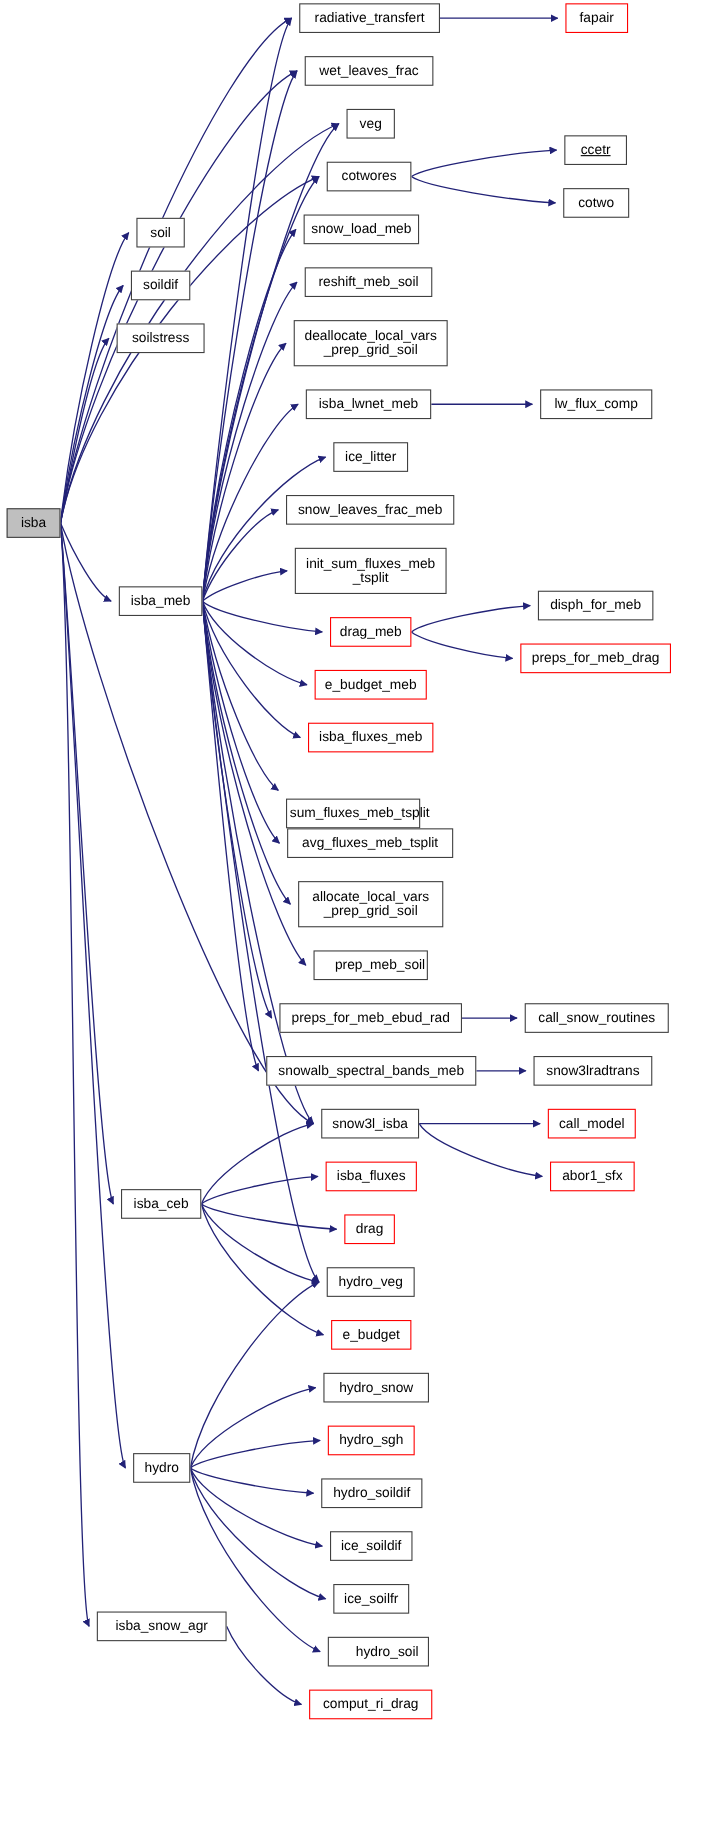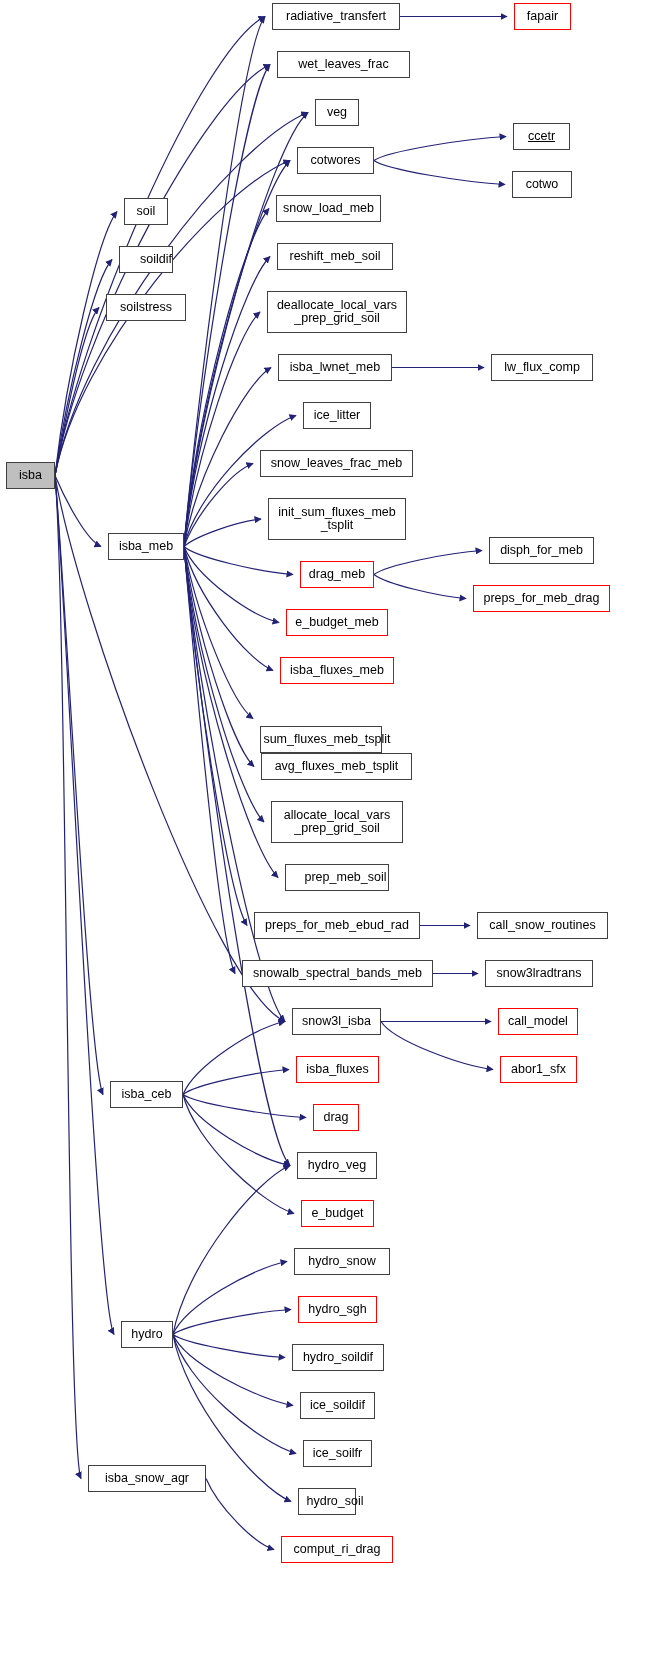--- a/index.html
+++ b/index.html
@@ -79,28 +79,28 @@
         <path d="M 374 574.5 C 386 584.004, 438.4 596.388, 466 598.5" fill="none" stroke="#222277" stroke-width="1.2" marker-end="url(#arrow)"></path>
         <path d="M 420 925.5 C 437.5 925.5, 452.5 925.5, 470 925.5" fill="none" stroke="#222277" stroke-width="1.2" marker-end="url(#arrow)"></path>
         <path d="M 433 973.5 C 448.75 973.5, 462.25 973.5, 478 973.5" fill="none" stroke="#222277" stroke-width="1.2" marker-end="url(#arrow)"></path>
         <path d="M 381 1021.5 C 419.5 1021.5, 452.5 1021.5, 491 1021.5" fill="none" stroke="#222277" stroke-width="1.2" marker-end="url(#arrow)"></path>
         <path d="M 381 1021.5 C 393 1040.508, 459.4 1065.276, 493 1069.5" fill="none" stroke="#222277" stroke-width="1.2" marker-end="url(#arrow)"></path>
       </g>
   </svg>
   <div id="node-layer">
       <div class="node root" style="left: 6px; top: 462px; width: 49px; height: 27px;"><span>isba</span></div>
       <div class="node" style="left: 124px; top: 198px; width: 44px; height: 27px;"><span>soil</span></div>
-      <div class="node" style="left: 119px; top: 246px; width: 54px; height: 27px; justify-content: flex-end;"><span>soildif</span></div>
+      <div class="node" style="left: 119px; top: 246px; width: 54px; height: 27px;"><span>soildif</span></div>
       <div class="node" style="left: 106px; top: 294px; width: 80px; height: 27px;"><span>soilstress</span></div>
       <div class="node" style="left: 108px; top: 533px; width: 76px; height: 27px;"><span>isba_meb</span></div>
       <div class="node" style="left: 110px; top: 1081px; width: 73px; height: 27px;"><span>isba_ceb</span></div>
       <div class="node" style="left: 121px; top: 1321px; width: 52px; height: 27px;"><span>hydro</span></div>
       <div class="node" style="left: 88px; top: 1465px; width: 118px; height: 27px;"><span>isba_snow_agr</span></div>
       <div class="node" style="left: 272px; top: 3px; width: 128px; height: 27px;"><span>radiative_transfert</span></div>
-      <div class="node" style="left: 277px; top: 51px; width: 133px; height: 27px;"><span>wet_leaves_frac</span></div>
+      <div class="node" style="left: 277px; top: 51px; width: 117px; height: 27px;"><span>wet_leaves_frac</span></div>
       <div class="node" style="left: 315px; top: 99px; width: 44px; height: 27px;"><span>veg</span></div>
       <div class="node" style="left: 297px; top: 147px; width: 77px; height: 27px;"><span>cotwores</span></div>
       <div class="node" style="left: 276px; top: 195px; width: 105px; height: 27px;"><span>snow_load_meb</span></div>
       <div class="node" style="left: 277px; top: 243px; width: 116px; height: 27px;"><span>reshift_meb_soil</span></div>
       <div class="node" style="left: 267px; top: 291px; width: 140px; height: 42px;"><span>deallocate_local_vars
 _prep_grid_soil</span></div>
       <div class="node" style="left: 278px; top: 354px; width: 114px; height: 27px;"><span>isba_lwnet_meb</span></div>
       <div class="node" style="left: 303px; top: 402px; width: 68px; height: 27px;"><span>ice_litter</span></div>
       <div class="node" style="left: 260px; top: 450px; width: 153px; height: 27px;"><span>snow_leaves_frac_meb</span></div>
       <div class="node" style="left: 268px; top: 498px; width: 138px; height: 42px;"><span>init_sum_fluxes_meb
@@ -118,21 +118,21 @@
       <div class="node" style="left: 292px; top: 1008px; width: 89px; height: 27px;"><span>snow3l_isba</span></div>
       <div class="node red" style="left: 296px; top: 1056px; width: 83px; height: 27px;"><span>isba_fluxes</span></div>
       <div class="node red" style="left: 313px; top: 1104px; width: 46px; height: 27px;"><span>drag</span></div>
       <div class="node" style="left: 297px; top: 1152px; width: 80px; height: 27px;"><span>hydro_veg</span></div>
       <div class="node red" style="left: 301px; top: 1200px; width: 73px; height: 27px;"><span>e_budget</span></div>
       <div class="node" style="left: 294px; top: 1248px; width: 96px; height: 27px;"><span>hydro_snow</span></div>
       <div class="node red" style="left: 298px; top: 1296px; width: 79px; height: 27px;"><span>hydro_sgh</span></div>
       <div class="node" style="left: 292px; top: 1344px; width: 92px; height: 27px;"><span>hydro_soildif</span></div>
       <div class="node" style="left: 300px; top: 1392px; width: 75px; height: 27px;"><span>ice_soildif</span></div>
       <div class="node" style="left: 303px; top: 1440px; width: 69px; height: 27px;"><span>ice_soilfr</span></div>
-      <div class="node" style="left: 298px; top: 1488px; width: 58px; height: 27px; padding-left: 16px;"><span>hydro_soil</span></div>
+      <div class="node" style="left: 298px; top: 1488px; width: 92px; height: 27px; padding-left: 16px;"><span>hydro_soil</span></div>
       <div class="node red" style="left: 281px; top: 1536px; width: 112px; height: 27px;"><span>comput_ri_drag</span></div>
       <div class="node red" style="left: 514px; top: 3px; width: 57px; height: 27px;"><span>fapair</span></div>
       <div class="node" style="left: 513px; top: 123px; width: 57px; height: 27px; text-decoration: underline;"><span>ccetr</span></div>
       <div class="node" style="left: 512px; top: 171px; width: 60px; height: 27px;"><span>cotwo</span></div>
       <div class="node" style="left: 491px; top: 354px; width: 102px; height: 27px;"><span>lw_flux_comp</span></div>
       <div class="node" style="left: 489px; top: 537px; width: 105px; height: 27px;"><span>disph_for_meb</span></div>
       <div class="node red" style="left: 473px; top: 585px; width: 137px; height: 27px;"><span>preps_for_meb_drag</span></div>
       <div class="node" style="left: 477px; top: 912px; width: 131px; height: 27px;"><span>call_snow_routines</span></div>
       <div class="node" style="left: 485px; top: 960px; width: 108px; height: 27px;"><span>snow3lradtrans</span></div>
       <div class="node red" style="left: 498px; top: 1008px; width: 80px; height: 27px;"><span>call_model</span></div>

